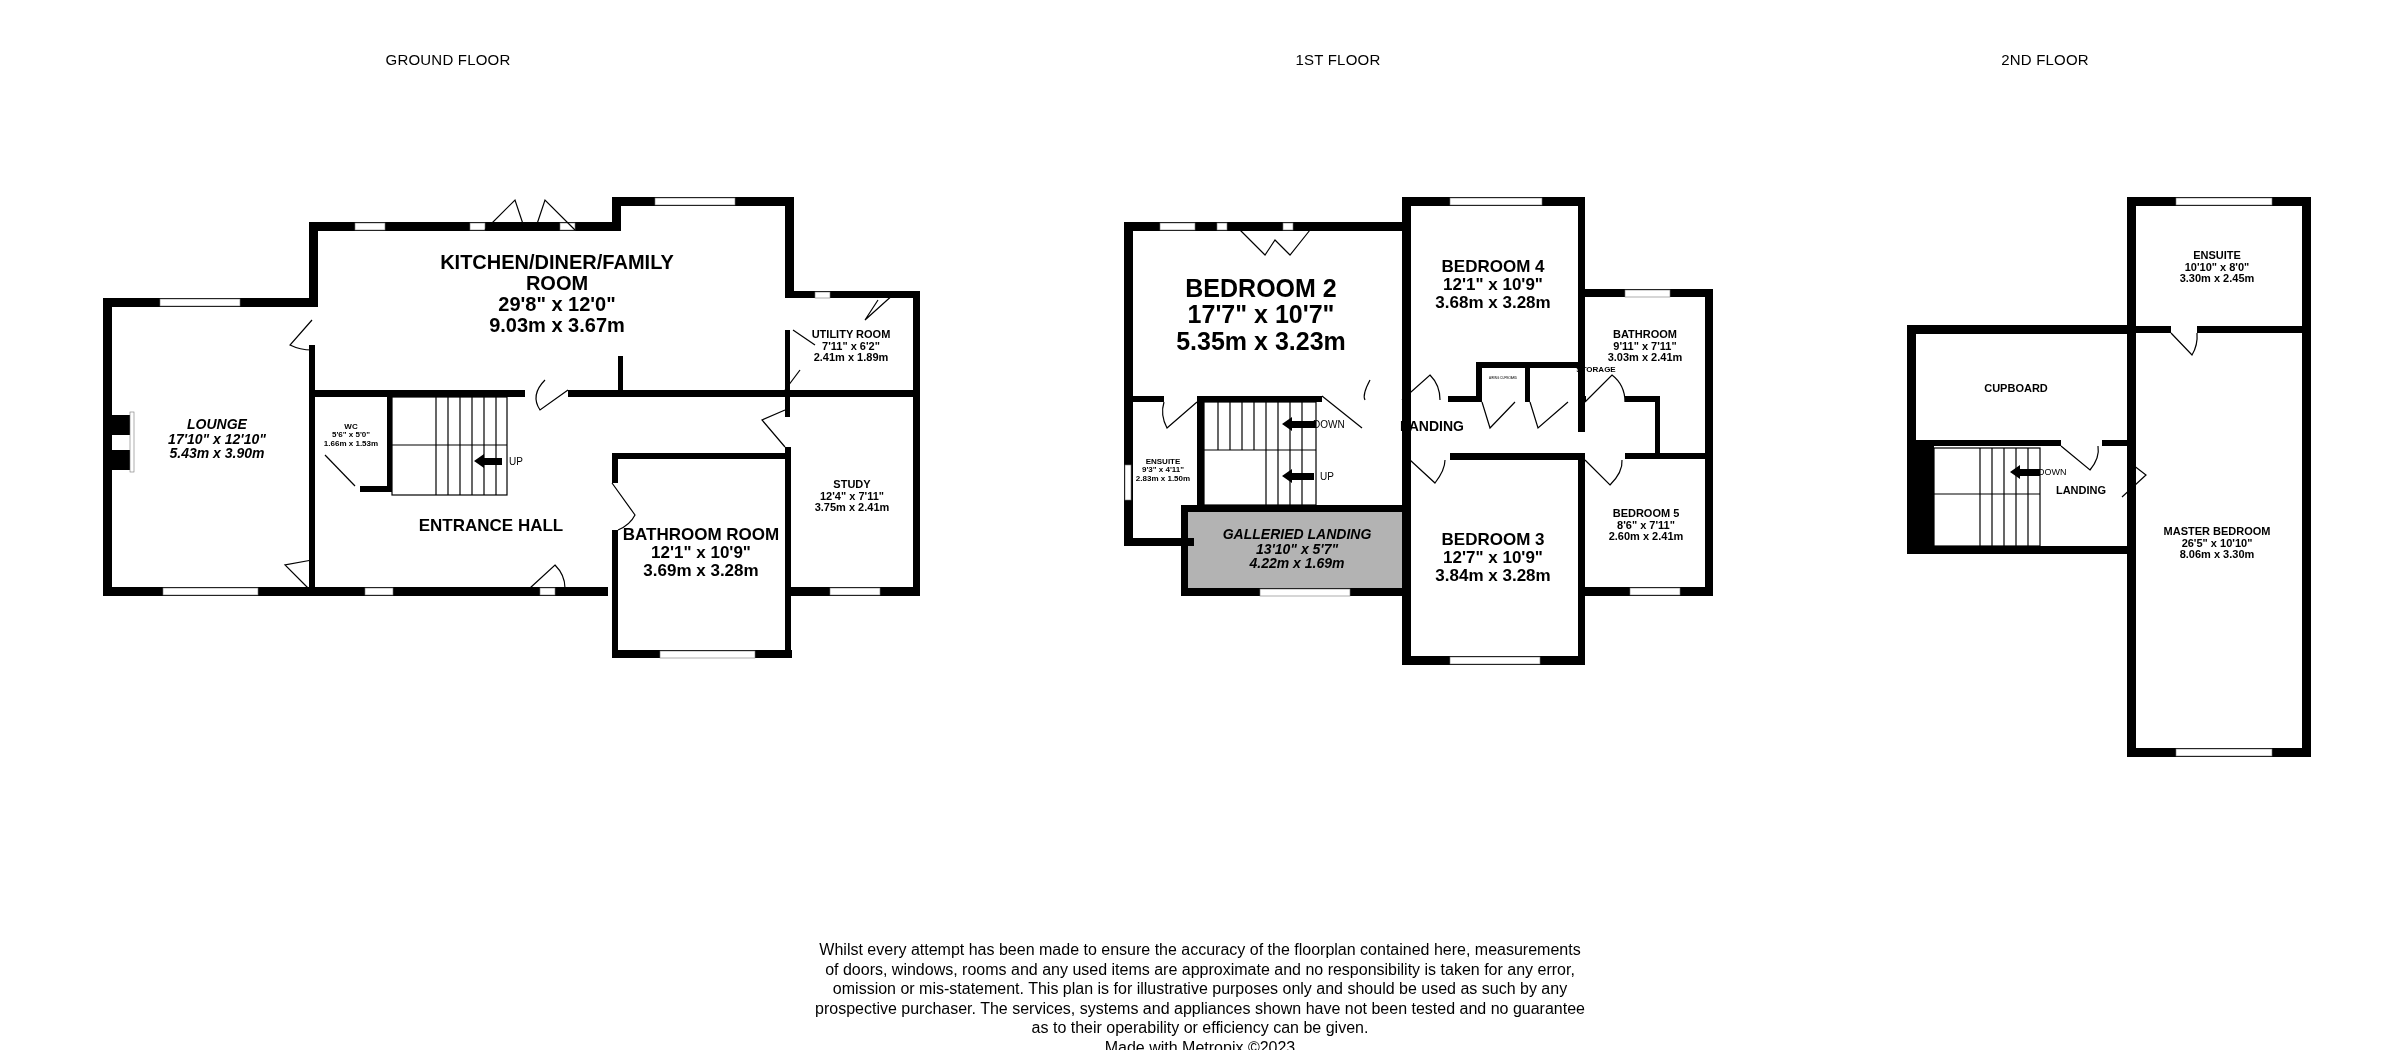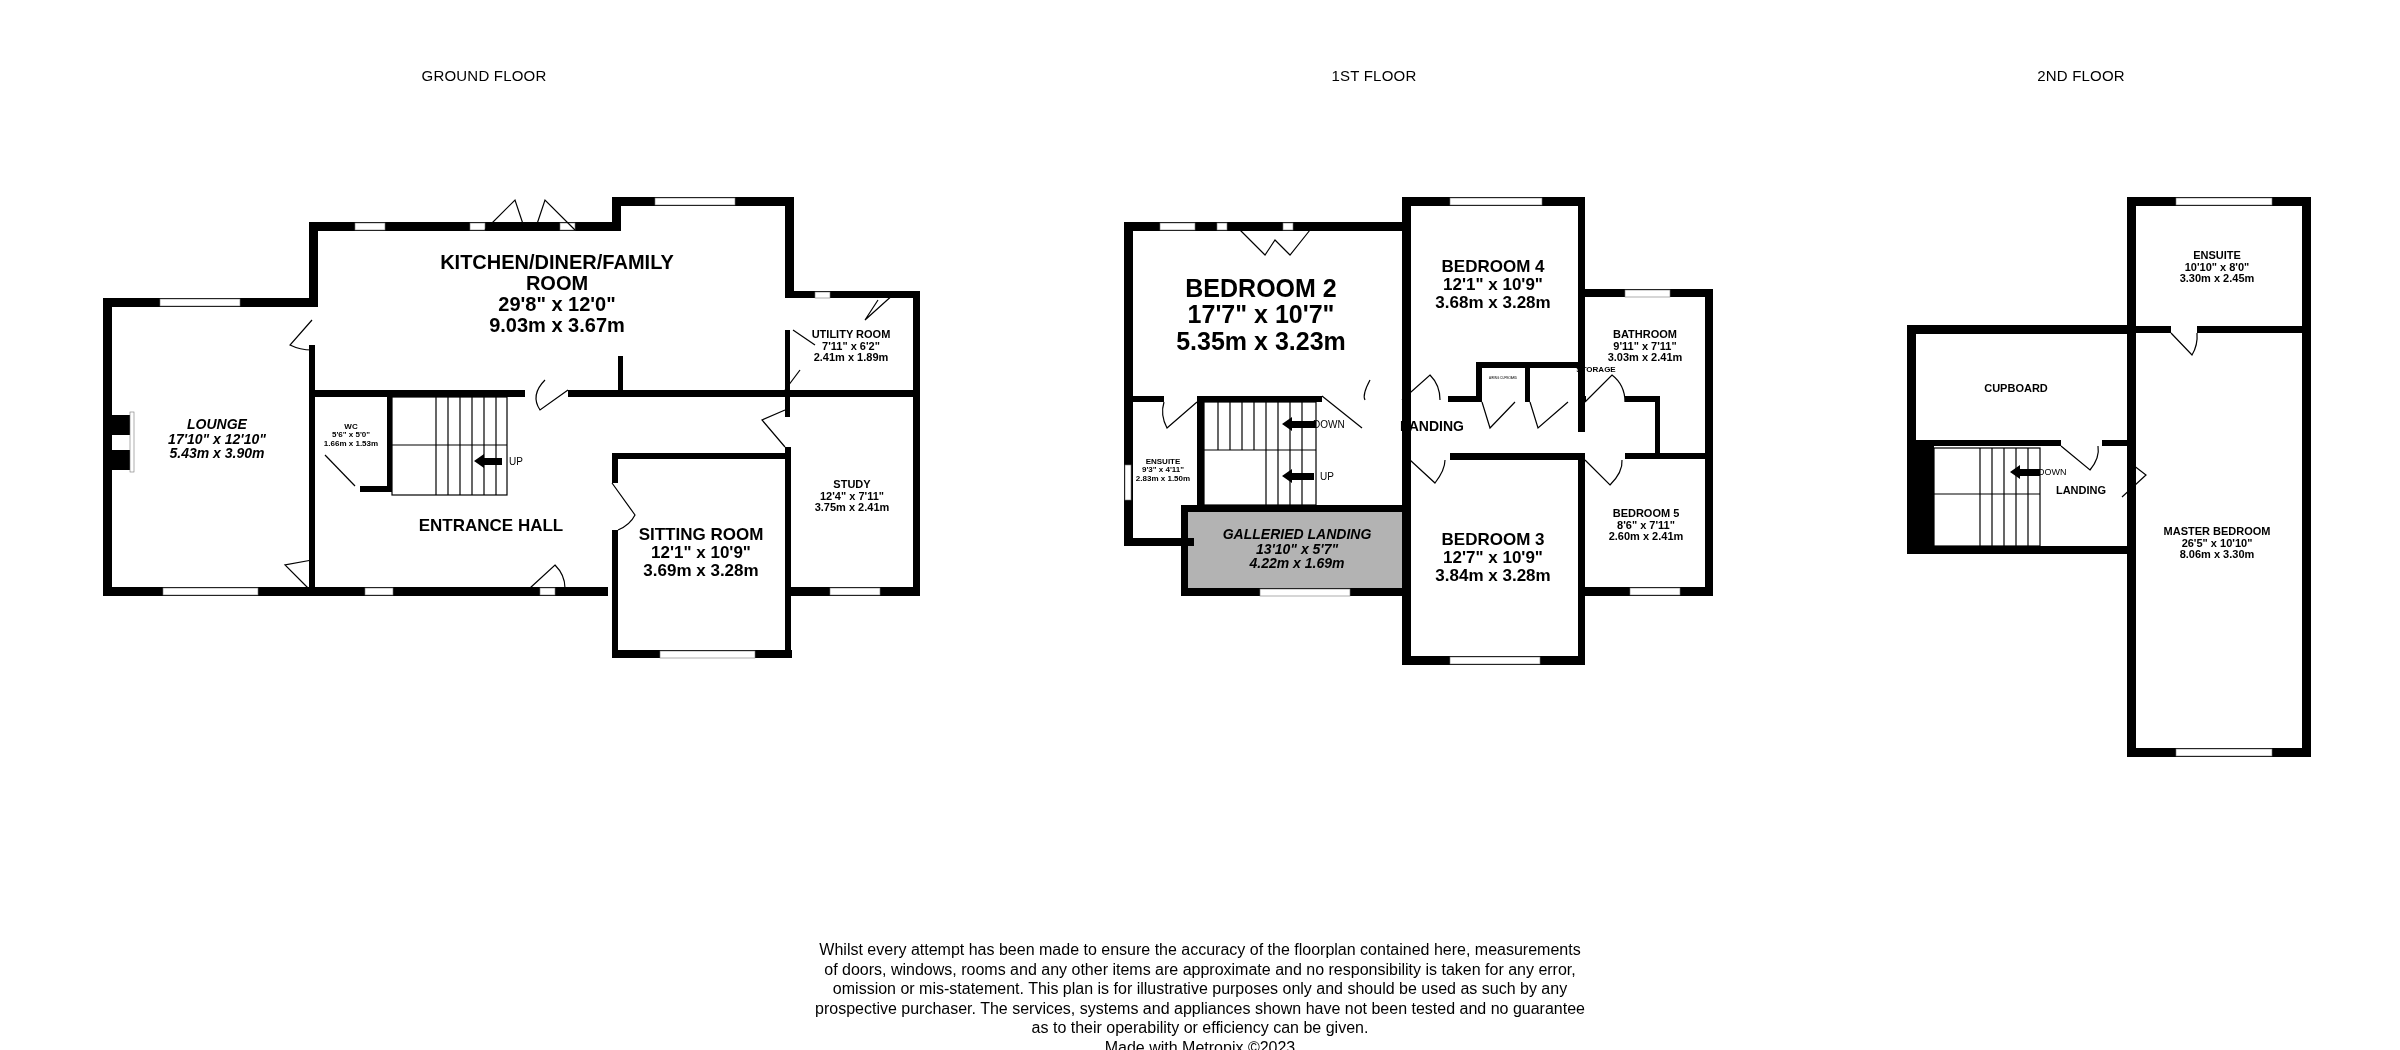--- a/index.html
+++ b/index.html
@@ -1,17 +1,17 @@
 <!DOCTYPE html>
 <html><head>
 <meta charset="utf-8">
 <style>
   html, body { margin:0; padding:0; background:#ffffff; }
   body { width:2400px; height:1050px; position:relative; overflow:hidden; font-family:"Liberation Sans", sans-serif; color:#000; }
-  .floor-title { position:absolute; top:67px; font-size:15px; letter-spacing:0.2px; transform:translateX(-50%); white-space:nowrap;margin-left:36px; }
+  .floor-title { position:absolute; top:51px; font-size:15px; letter-spacing:0.2px; transform:translateX(-50%); white-space:nowrap; }
   svg.plan { position:absolute; left:0; top:0; width:2400px; height:1050px; }
   .label { position:absolute; transform:translate(-50%,-50%); text-align:center; font-weight:bold; line-height:1.05; white-space:nowrap; }
   .label span { display:block; }
   .xl { font-size:25px; }
   .lg { font-size:20px; }
   .md { font-size:17px; }
   .sm { font-size:14px; }
   .xs { font-size:11px; }
   .xxs { font-size:8px; }
   .tiny { font-size:3px; font-weight:normal; }
@@ -231,21 +231,21 @@
 </div>
 <div class="label xs" style="left:852px; top:496px;">
   <span>STUDY</span>
   <span>12'4"  x 7'11"</span>
   <span>3.75m  x 2.41m</span>
 </div>
 <div class="label md" style="left:491px; top:526px;">
   <span>ENTRANCE HALL</span>
 </div>
 <div class="label md" style="left:701px; top:553px;">
-  <span>SITTING ROOM</span>
+  <span>BATHROOM ROOM</span>
   <span>12'1"  x 10'9"</span>
   <span>3.69m  x 3.28m</span>
 </div>
 <div class="dir" style="left:509px; top:461px; font-size:10px;">UP</div>
 
 <div class="label xl" style="left:1261px; top:314px;">
   <span>BEDROOM 2</span>
   <span>17'7"  x 10'7"</span>
   <span>5.35m  x 3.23m</span>
 </div>
@@ -304,18 +304,18 @@
 </div>
 <div class="label xs" style="left:2217px; top:543px;">
   <span>MASTER BEDROOM</span>
   <span>26'5"  x 10'10"</span>
   <span>8.06m  x 3.30m</span>
 </div>
 <div class="dir" style="left:2038px; top:472px; font-size:9px;">DOWN</div>
 
 <div class="disclaimer">
   <span>Whilst every attempt has been made to ensure the accuracy of the floorplan contained here, measurements</span>
-  <span>of doors, windows, rooms and any other items are approximate and no responsibility is taken for any error,</span>
+  <span>of doors, windows, rooms and any used items are approximate and no responsibility is taken for any error,</span>
   <span>omission or mis-statement. This plan is for illustrative purposes only and should be used as such by any</span>
   <span>prospective purchaser. The services, systems and appliances shown have not been tested and no guarantee</span>
   <span>as to their operability or efficiency can be given.</span>
   <span>Made with Metropix ©2023</span>
 </div>
 
 </body></html>

